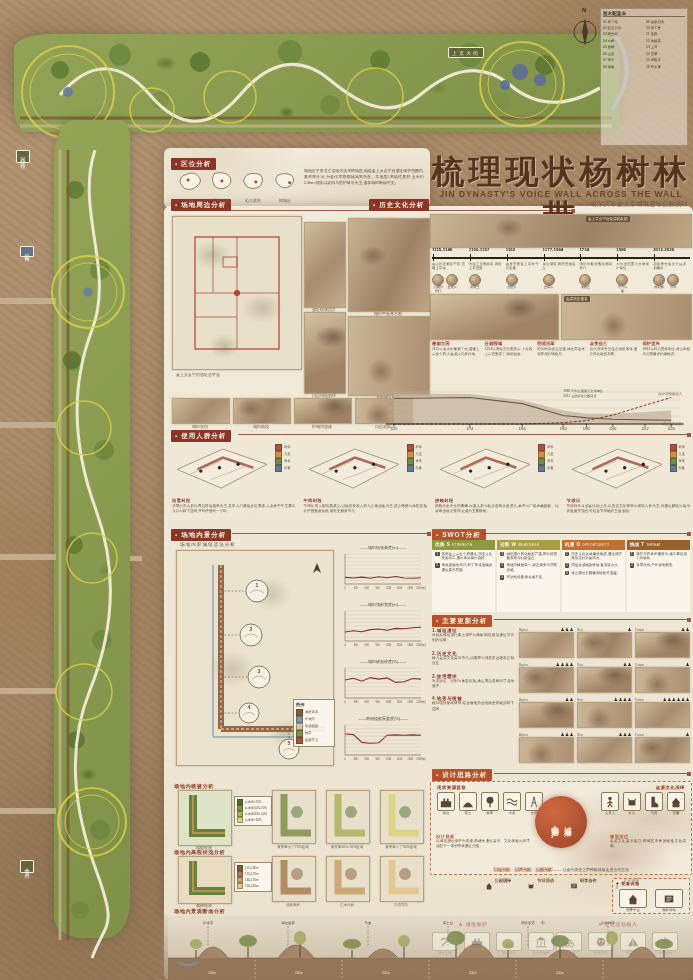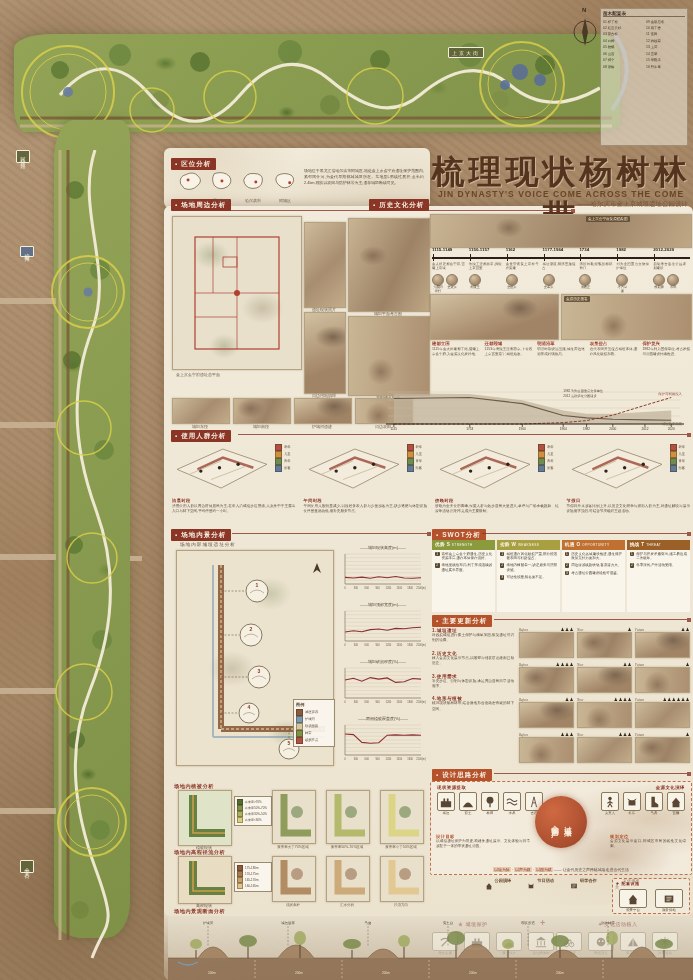--- a/index.html
+++ b/index.html
@@ -184,21 +184,21 @@
         <circle cx="92" cy="672" r="27" stroke-width="1"></circle>
     </g>
     <circle cx="88" cy="142" r="4.5" fill="#6a7ba0" opacity=".9"></circle>
   </svg>
 
   <div class="abs paper" style="left:164px;top:148px;width:266px;height:60px;"></div>
   <div class="abs paper" style="left:164px;top:206px;width:529px;height:710px;"></div>
   <div class="abs" style="left:164px;top:905px;width:529px;height:75px;background:linear-gradient(#ece3cf,rgba(236,227,207,.25));border-radius:0 0 6px 6px;"></div>
 
   <div class="abs" style="left:430px;top:150px;width:262px;text-align:center;font-family:'Liberation Serif',serif;font-weight:bold;font-size:33px;letter-spacing:4px;color:#55341f;text-shadow:1px 1px 0 rgba(240,225,200,.5);">梳理现状杨树林带</div>
-  <div class="abs" style="left:430px;top:189px;width:262px;text-align:center;font-weight:bold;font-size:8.5px;letter-spacing:1px;color:#6b4527;">JIN DYNASTY'S VOICE COME ACROSS THE COME</div>
+  <div class="abs" style="left:430px;top:189px;width:262px;text-align:center;font-weight:bold;font-size:8.5px;letter-spacing:1px;color:#6b4527;">JIN DYNASTY'S VOICE WALL ACROSS THE WALL</div>
   <div class="abs" style="left:430px;top:200px;width:258px;text-align:right;font-size:6.5px;color:#7a5436;">——哈尔滨市金上京城垣遗址公园设计</div>
 
   <div class="abs hdr" style="left:171px;top:158px;">区位分析</div>
   <div class="abs rule" style="left:186px;top:210px;width:386px;"></div>
   <div class="abs hdr" style="left:171px;top:199px;">场地周边分析</div>
   <div class="abs hdr" style="left:369px;top:199px;">历史文化分析</div>
   <div class="abs hdr" style="left:171px;top:430px;">使用人群分析</div>
   <div class="abs rule" style="left:238px;top:434px;width:450px;"></div>
   <div class="abs hdr" style="left:171px;top:529px;">场地内景分析</div>
   <div class="abs rule" style="left:232px;top:533px;width:196px;"></div>

